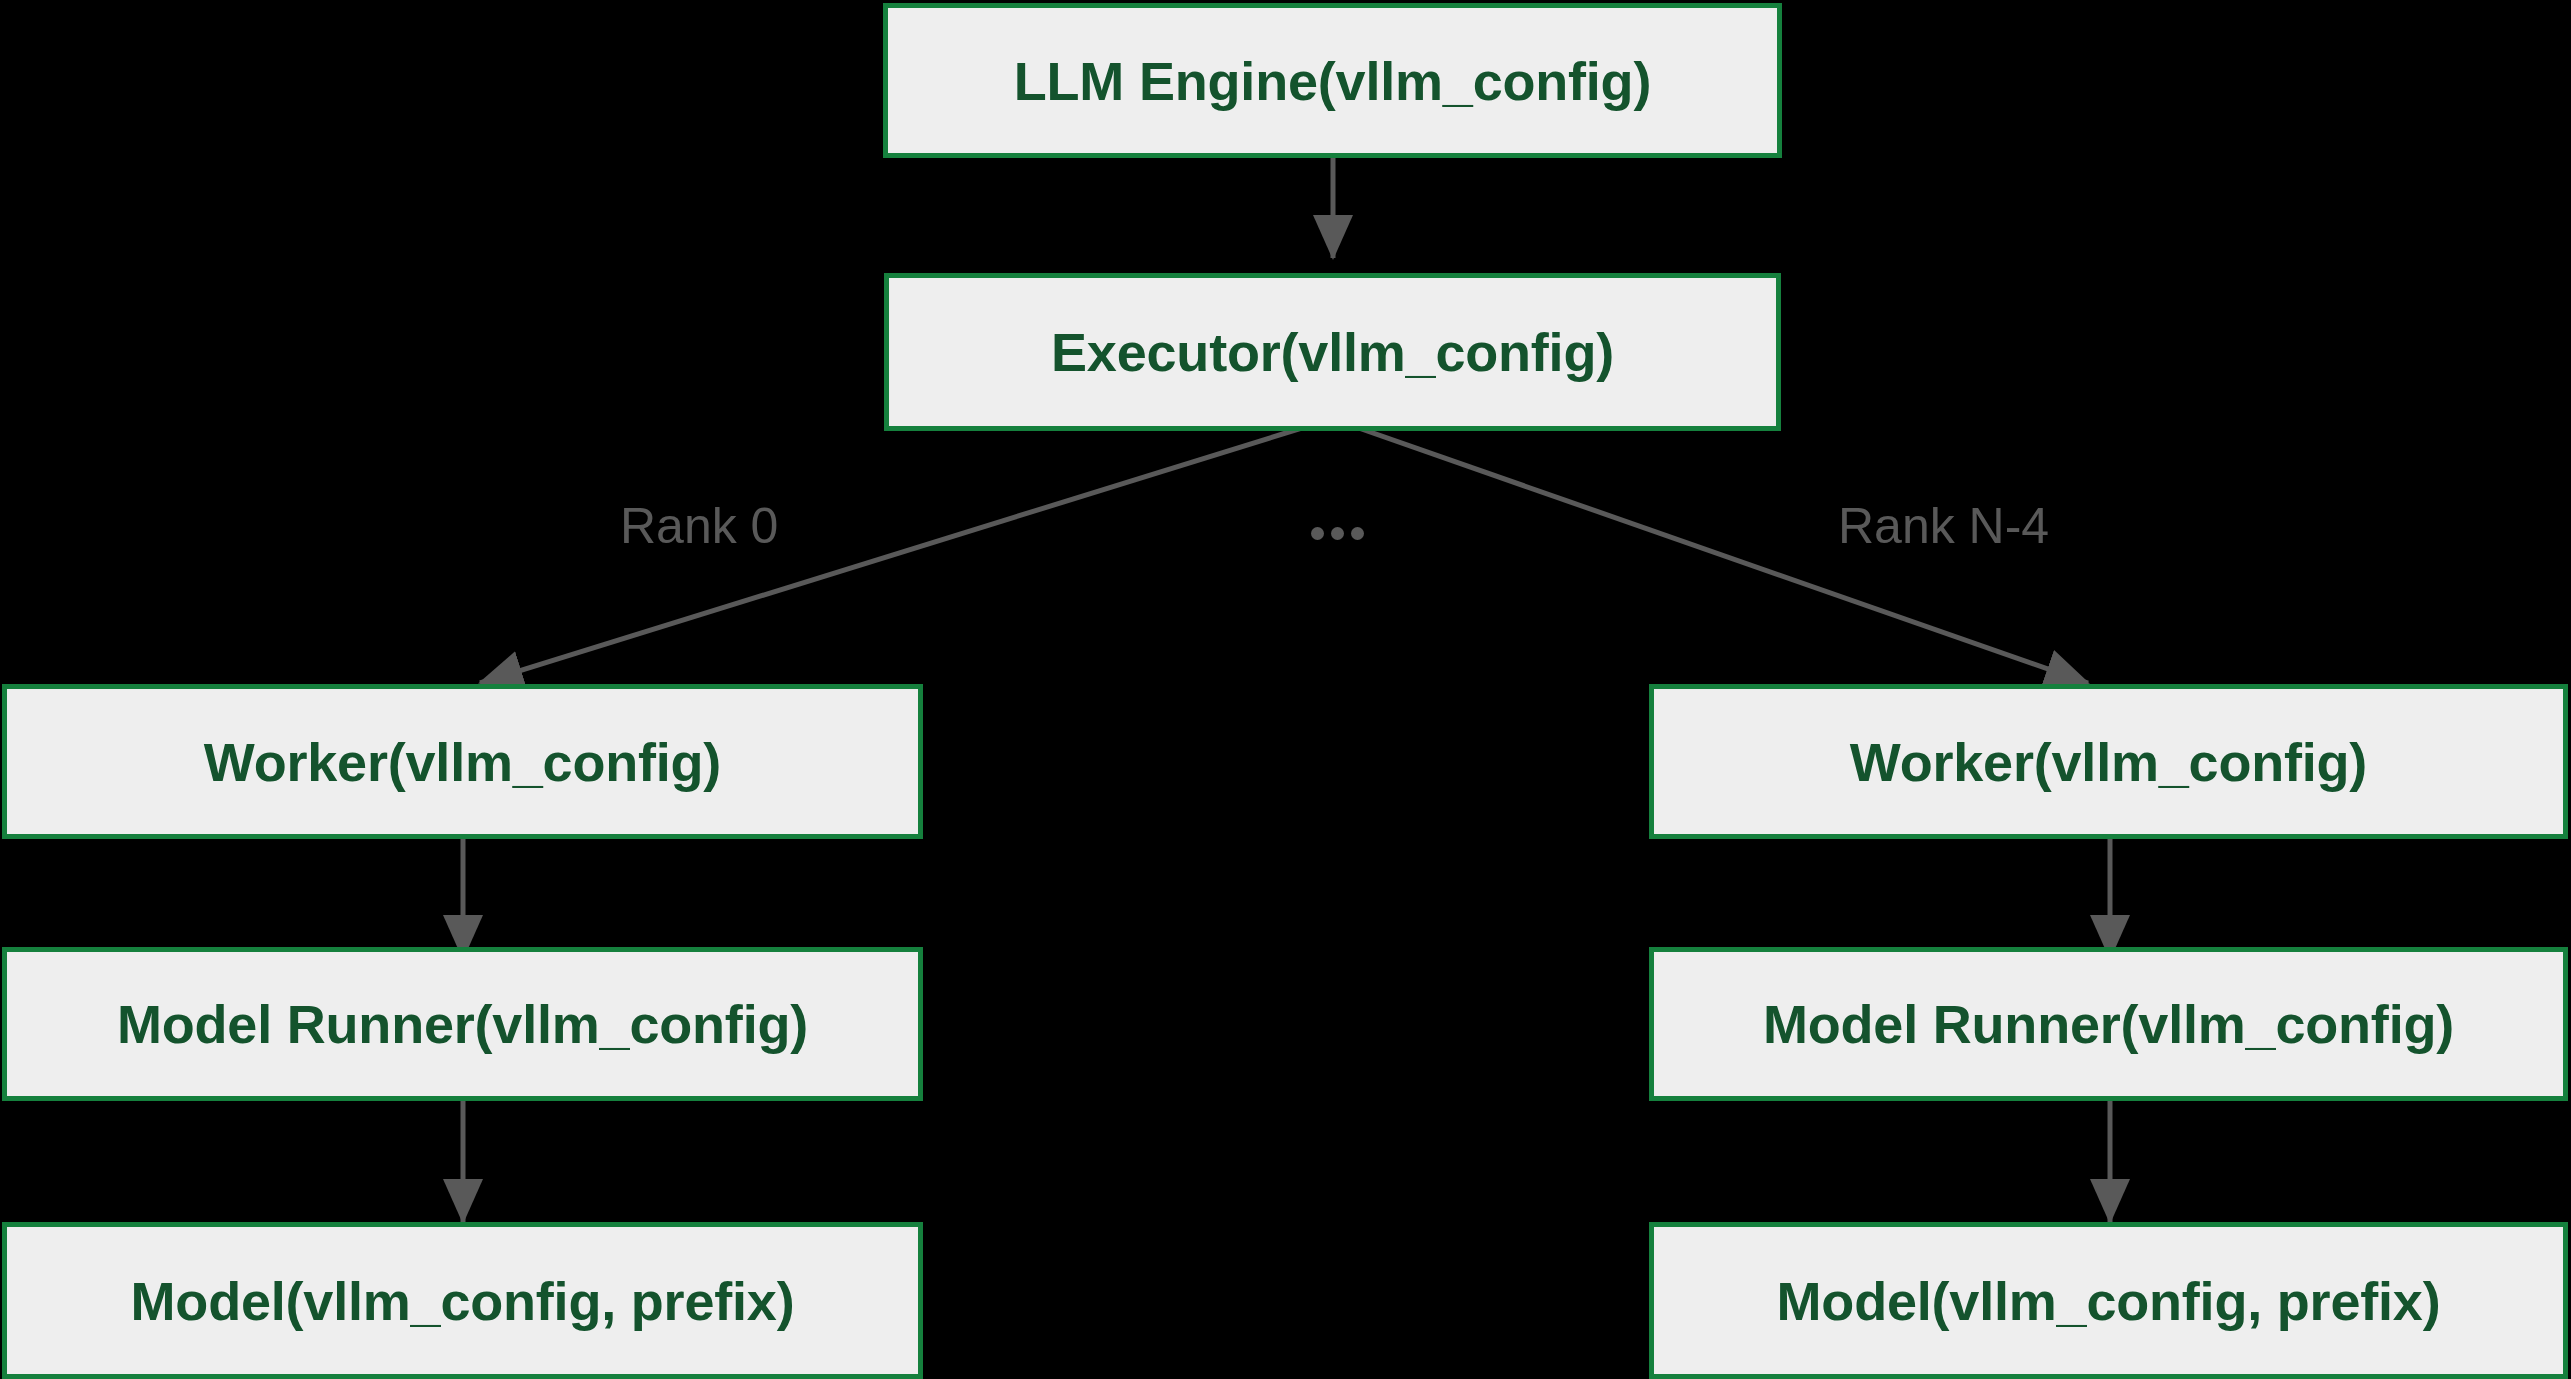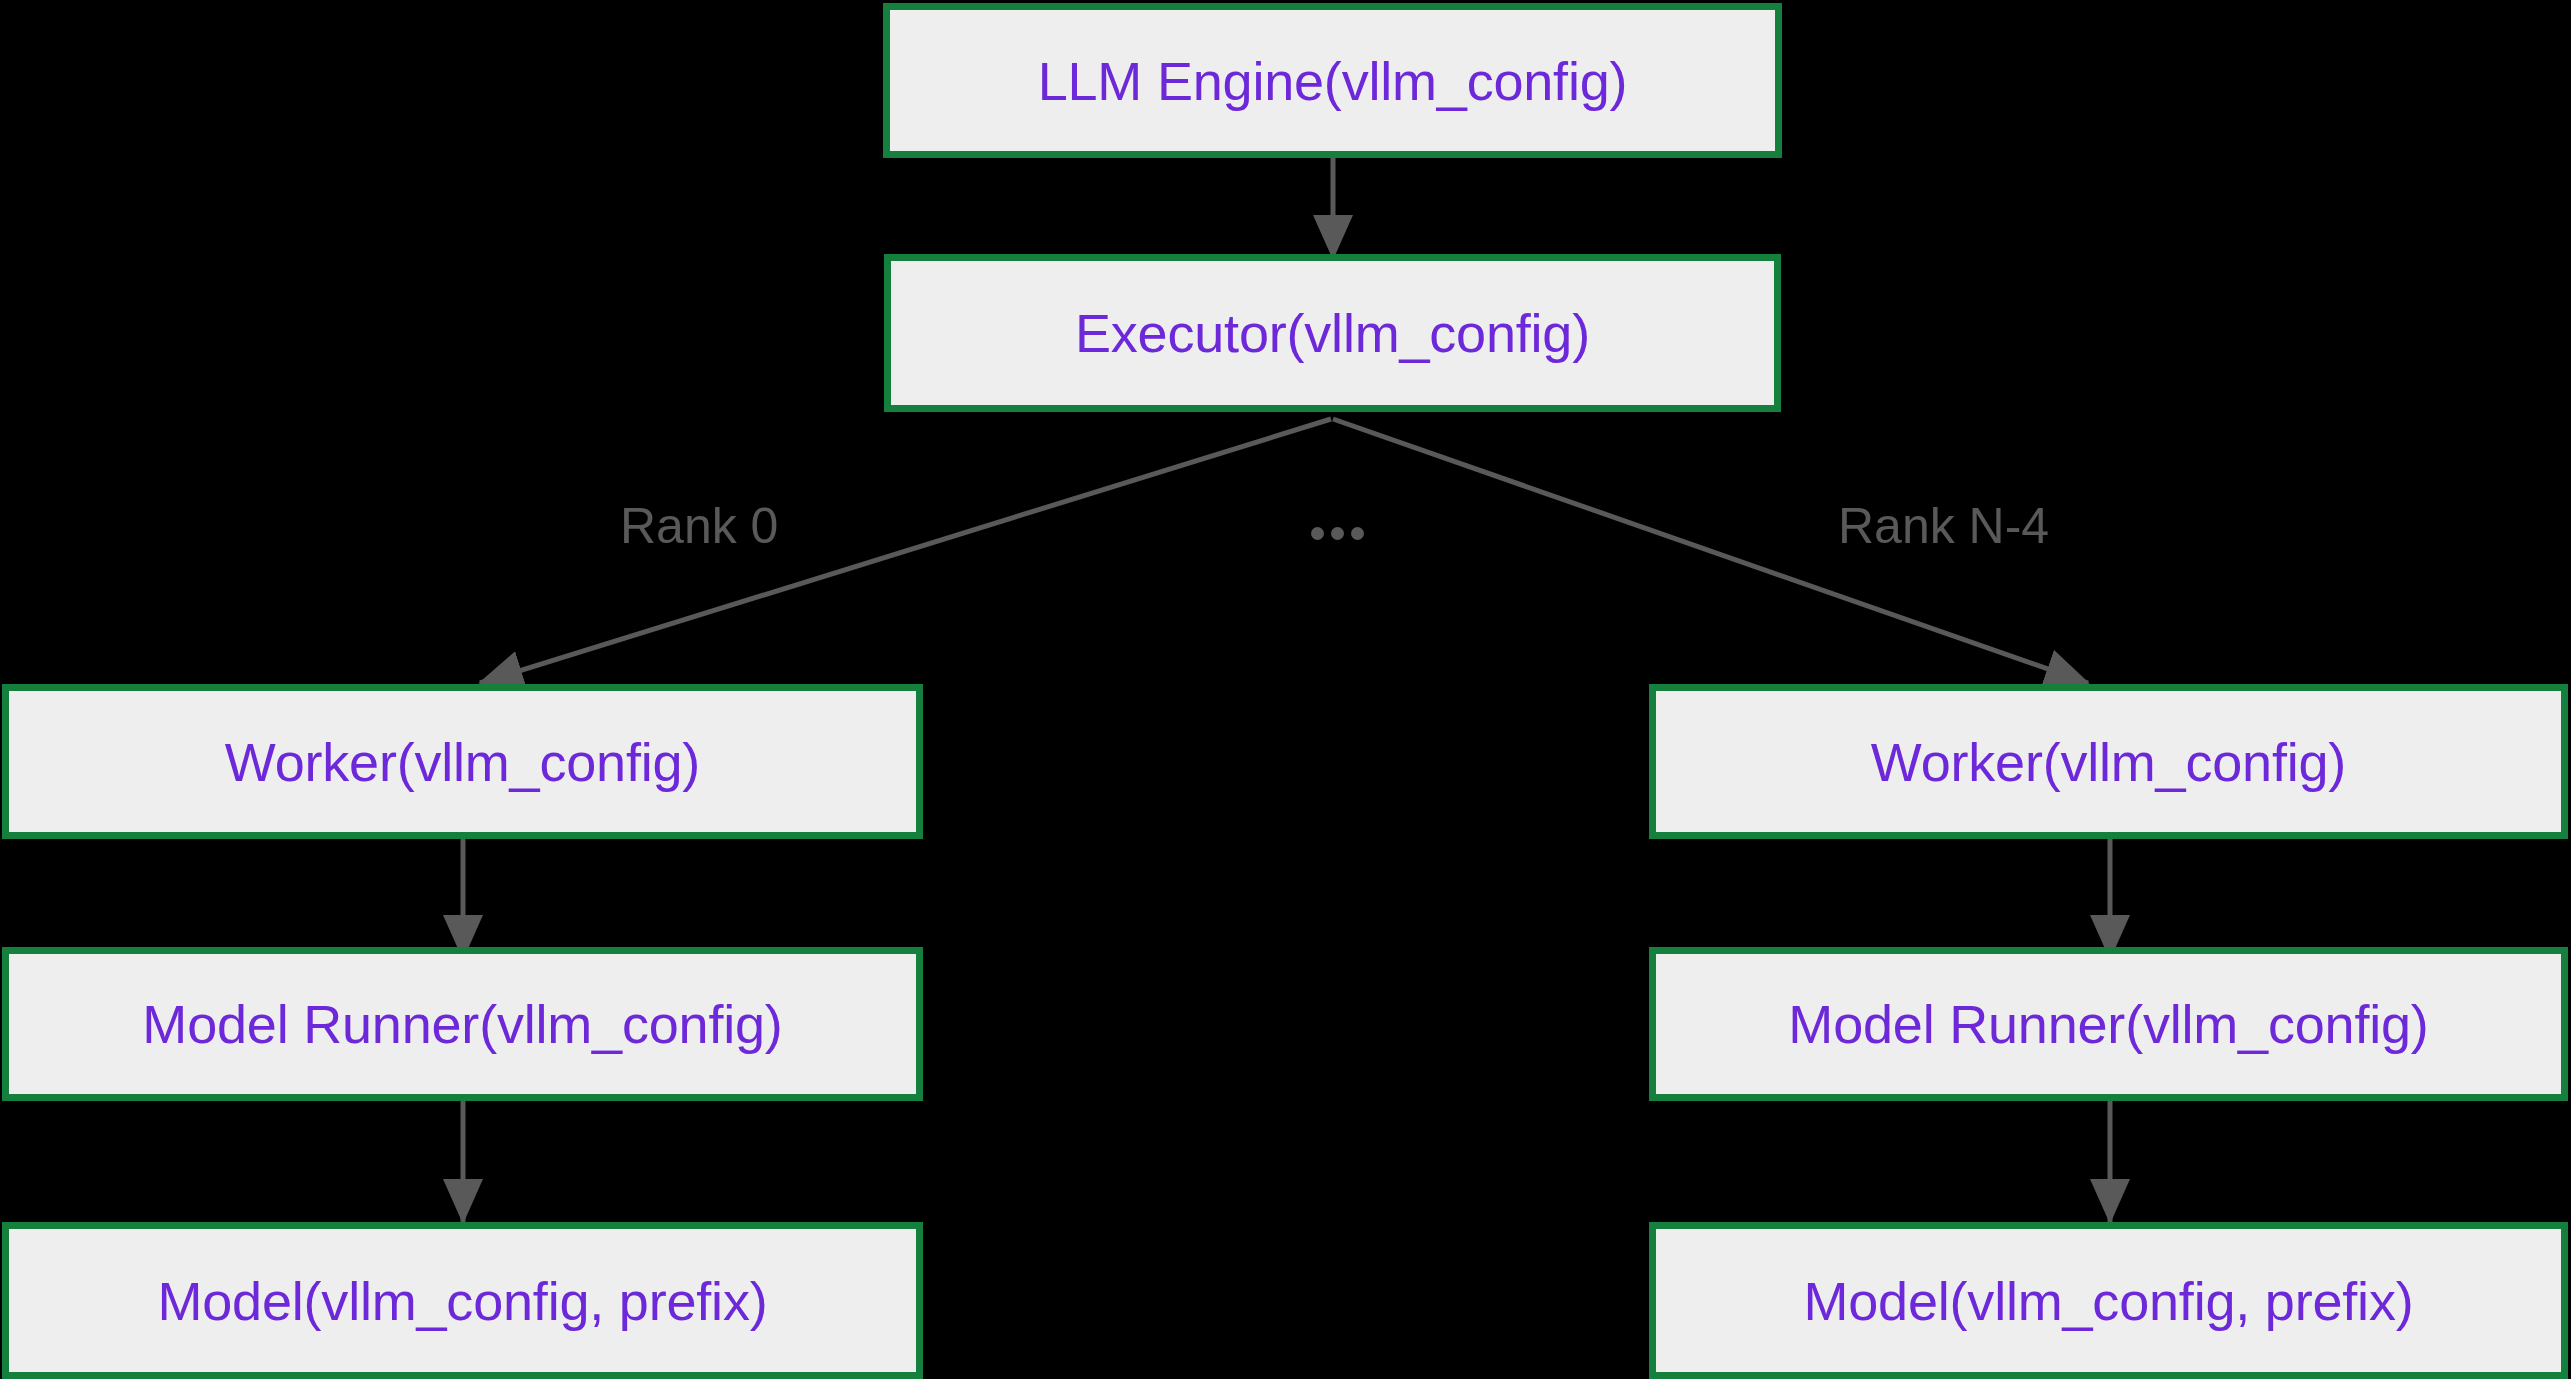--- a/index.html
+++ b/index.html
@@ -11,28 +11,28 @@
     position: relative;
     width: 2571px;
     height: 1379px;
     background: #000000;
     overflow: hidden;
     font-family: "Liberation Sans", sans-serif;
   }
   .node {
     position: absolute;
     background: #EEEEEE;
-    border: 7px solid #15803d;
+    border: 5px solid #15803d;
     box-sizing: border-box;
     display: flex;
     align-items: center;
     justify-content: center;
-    color: #6d28d9;
+    color: #14532d;
     font-size: 54px;
-    font-weight: 400;
+    font-weight: 700;
     letter-spacing: -0.2px;
     white-space: nowrap;
   }
   .edge-label {
     position: absolute;
     color: #595959;
     font-size: 50px;
     font-weight: 400;
     white-space: nowrap;
   }
@@ -96,21 +96,21 @@
 
     <g>
       <line x1="2110" y1="1100" x2="2110" y2="1222" stroke="#595959" stroke-width="5" marker-end="url(#ah)"></line>
     </g>
   </svg>
 
   <div class="node" style="left:883px; top:3px; width:899px; height:155px;">
     <span>LLM Engine(vllm_config)</span>
   </div>
 
-  <div class="node" style="left:884px; top:254px; width:897px; height:158px;">
+  <div class="node" style="left:884px; top:273px; width:897px; height:158px;">
     <span>Executor(vllm_config)</span>
   </div>
 
   <div class="edge-label" style="left:620px; top:497px;">
     <span>Rank 0</span>
   </div>
 
   <div class="dots" style="left:1311px; top:527px;" title="...">
     <i></i>
     <i></i>

